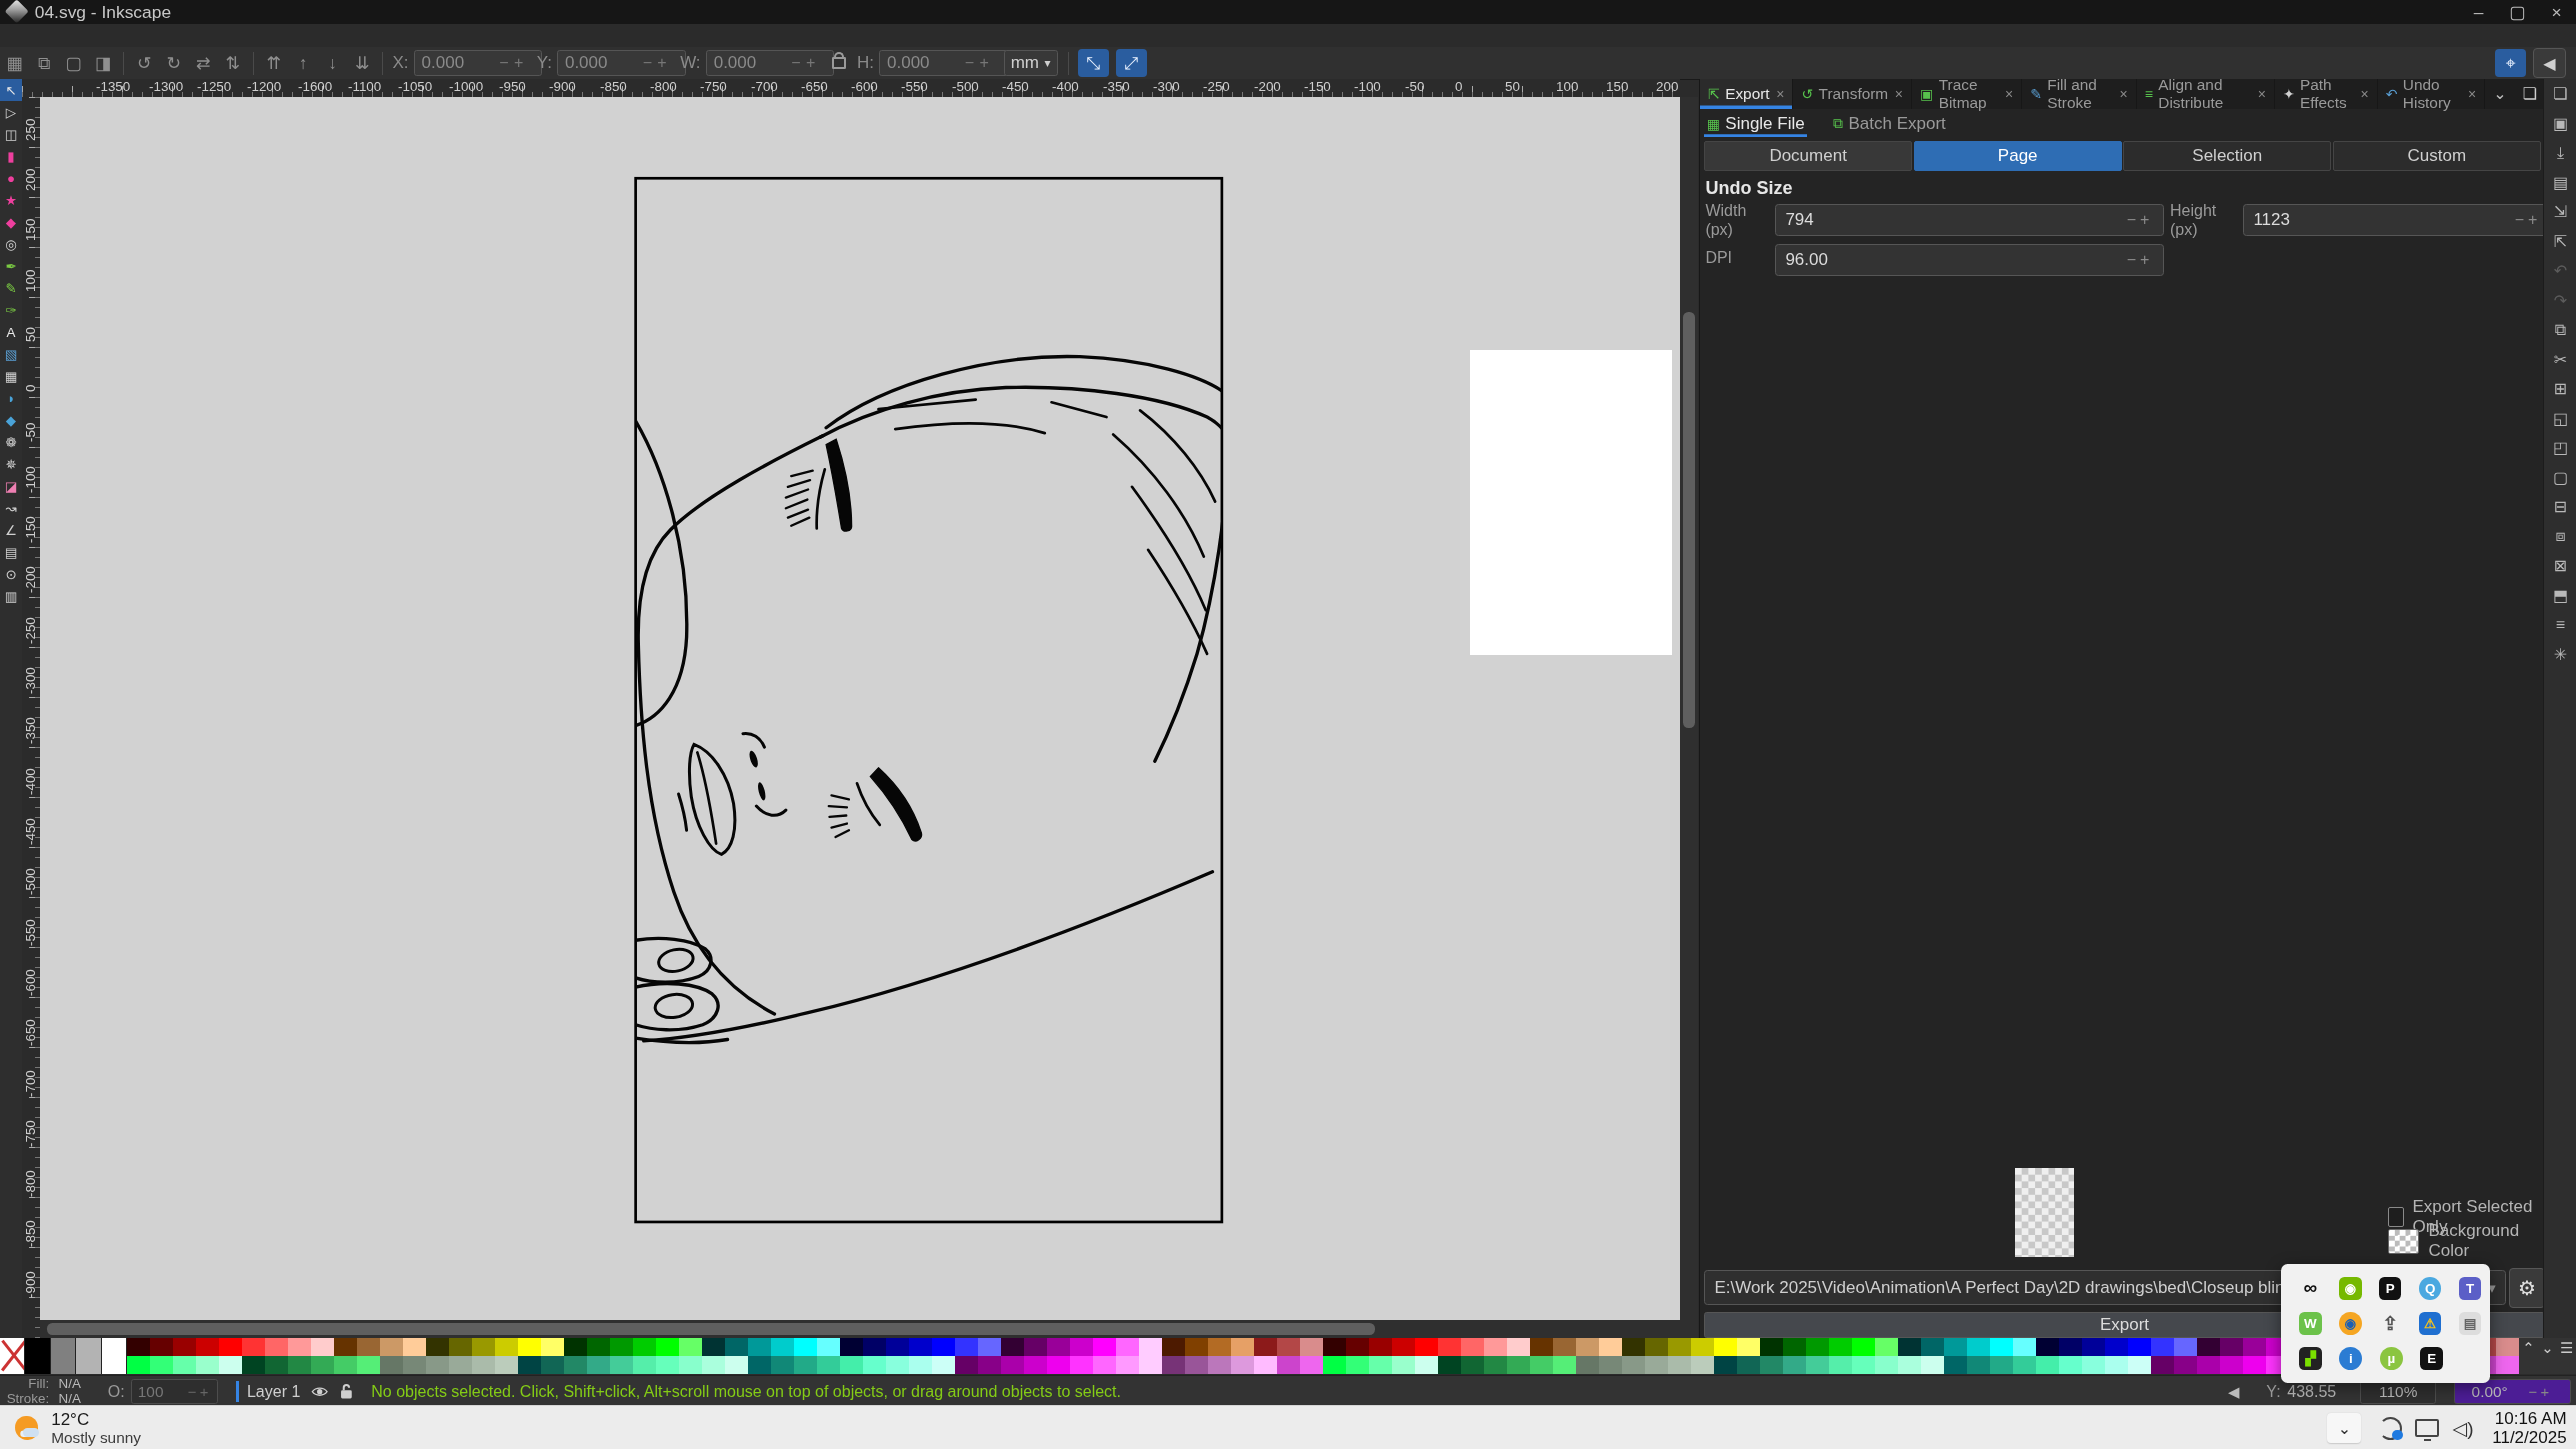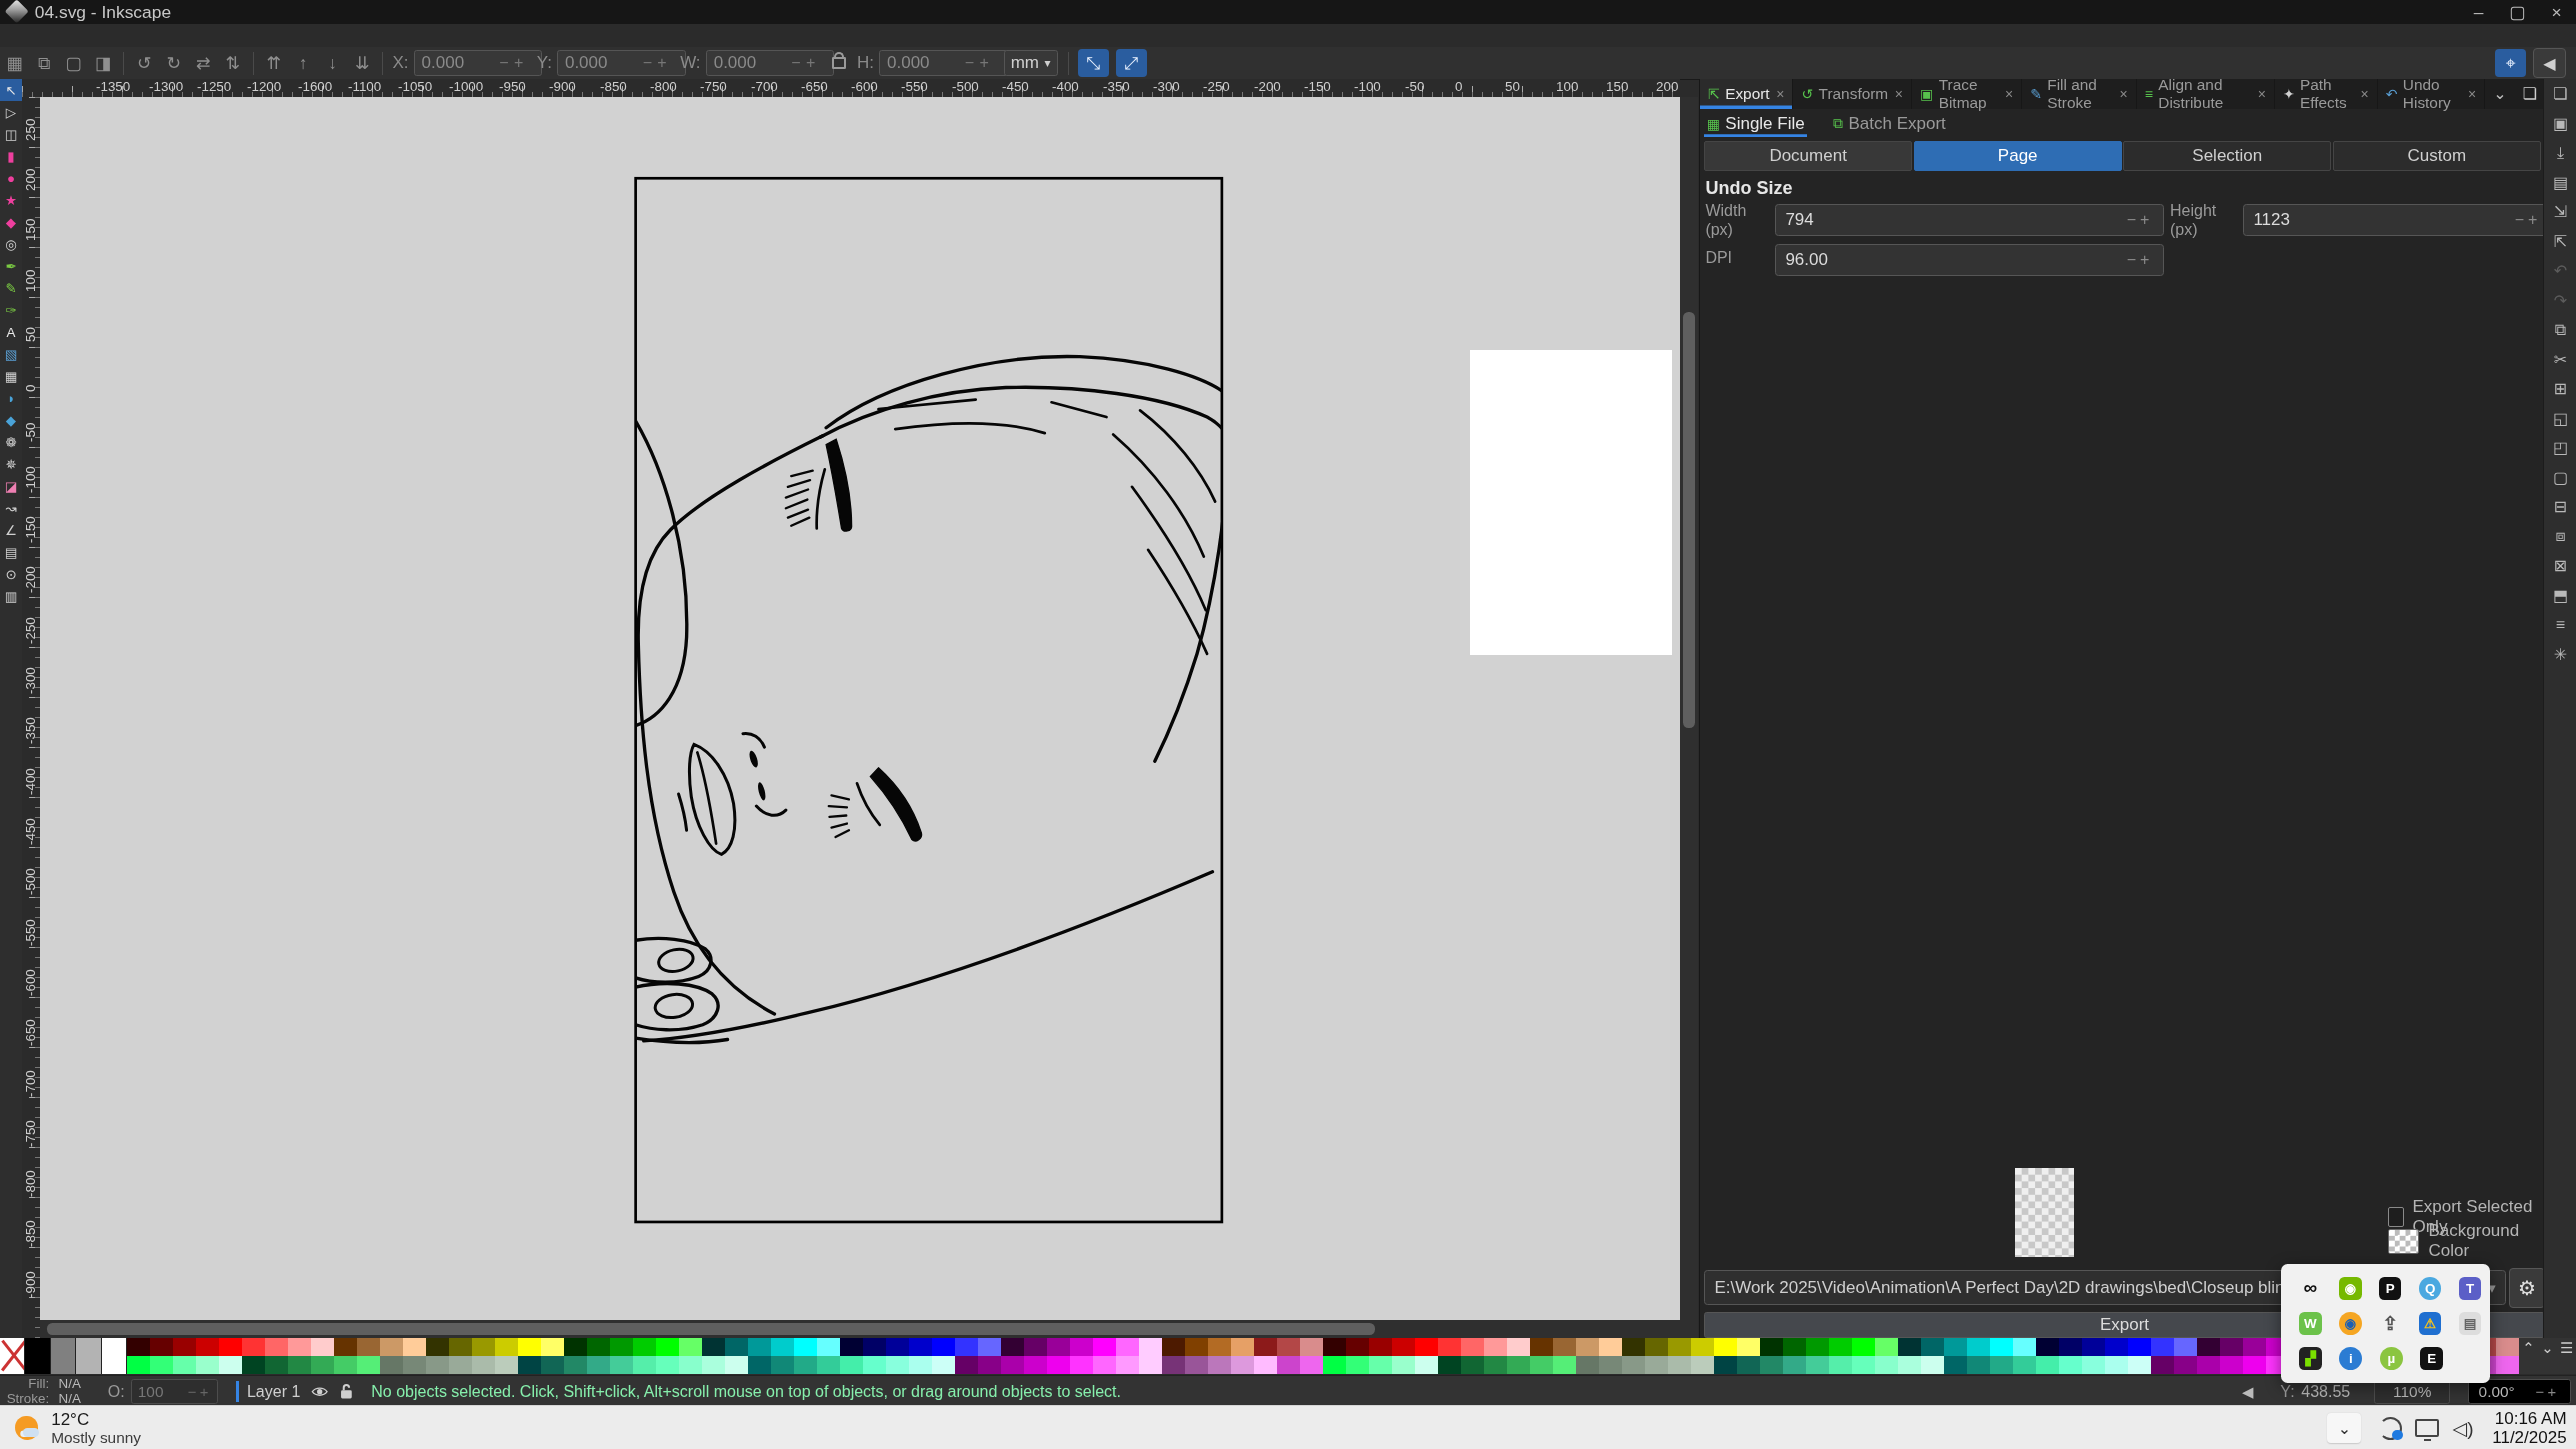--- a/index.html
+++ b/index.html
@@ -110,29 +110,29 @@
   .statusbar{left:0;top:1375px;width:2576px;height:31px;background:#333;border-top:0.7px solid #222;display:flex;align-items:center;}
   .fs-lbls{display:flex;flex-direction:column;margin-left:6.7px;font-size:13.4px;color:#9a9a9a;line-height:14.8px;text-align:right;}
   .fs-vals{display:flex;flex-direction:column;margin-left:9.4px;font-size:13.4px;color:#b9b9b9;line-height:14.8px;}
   .o-lbl{margin-left:27px;font-size:16px;color:#9a9a9a;}
   .o-box{margin-left:6.7px;width:74px;height:23px;background:#2e2e2e;border:0.7px solid #4d4d4d;border-radius:2.7px;
          display:flex;align-items:center;padding:0 5.4px;font-size:15.4px;color:#777;}
   .o-box .spin{margin-left:auto;color:#666;font-size:14.8px;letter-spacing:3.4px;}
   .layer-caret{width:3.4px;height:21.5px;background:#3584e4;margin-left:17.4px;}
   .layer-name{margin-left:8px;font-size:16px;color:#cfcfcf;}
   .mini-ic{margin-left:10.7px;display:flex;align-items:center;}
-  .status-msg{margin-left:17.4px;font-size:16px;color:#86efac;white-space:nowrap;}
+  .status-msg{margin-left:17.4px;font-size:16px;color:#84cc16;white-space:nowrap;}
   .sb-right{margin-left:auto;display:flex;align-items:center;margin-right:5.4px;}
   .sb-right .arrow{font-size:14.8px;color:#bbb;margin-right:27px;}
   .sb-right .yl{font-size:16px;color:#9a9a9a;margin-right:6.7px;}
   .sb-right .yv{font-size:16px;color:#b9b9b9;margin-right:24px;}
   .zoom-box{width:74px;height:23px;background:#2e2e2e;border:0.7px solid #4d4d4d;border-radius:2.7px;display:flex;align-items:center;
             justify-content:center;font-size:15.4px;color:#b9b9b9;margin-right:17.4px;}
-  .rot-box{width:81px;height:23px;background:#000000;border:0.7px solid #4d4d4d;border-radius:2.7px;display:flex;align-items:center;
-           padding:0 10px;font-size:15.4px;color:#b9b9b9;}
+  .rot-box{width:81px;height:23px;background:#4c1d95;border:0.7px solid #4d4d4d;border-radius:2.7px;display:flex;align-items:center;
+           padding:0 17px;font-size:15.4px;color:#b9b9b9;}
   .rot-box .spin{margin-left:auto;color:#888;font-size:14.8px;letter-spacing:3.4px;}
   
   .taskbar{left:0;top:1405px;width:2576px;height:44px;background:#ececec;border-top:0.7px solid #d5d5d5;display:flex;align-items:center;}
   .weather{display:flex;align-items:center;margin-left:14.8px;}
   .w-icon{width:27px;height:27px;position:relative;margin-right:9.4px;}
   .w-sun{position:absolute;left:0;top:1.3px;width:23px;height:24px;background:#f59b23;border-radius:50% 50% 45% 55%;}
   .w-cloud{position:absolute;left:8px;top:13.4px;width:16px;height:9.4px;background:#cfe0f2;border-radius:5.4px;box-shadow:-4px 1.3px 0 -1.3px #e8f0fa;}
   .w-temp{font-size:17px;color:#1a1a1a;line-height:19px;}
   .w-desc{font-size:15.4px;color:#3c3c3c;line-height:17.4px;}
   .tray{margin-left:auto;display:flex;align-items:center;margin-right:9.4px;}

